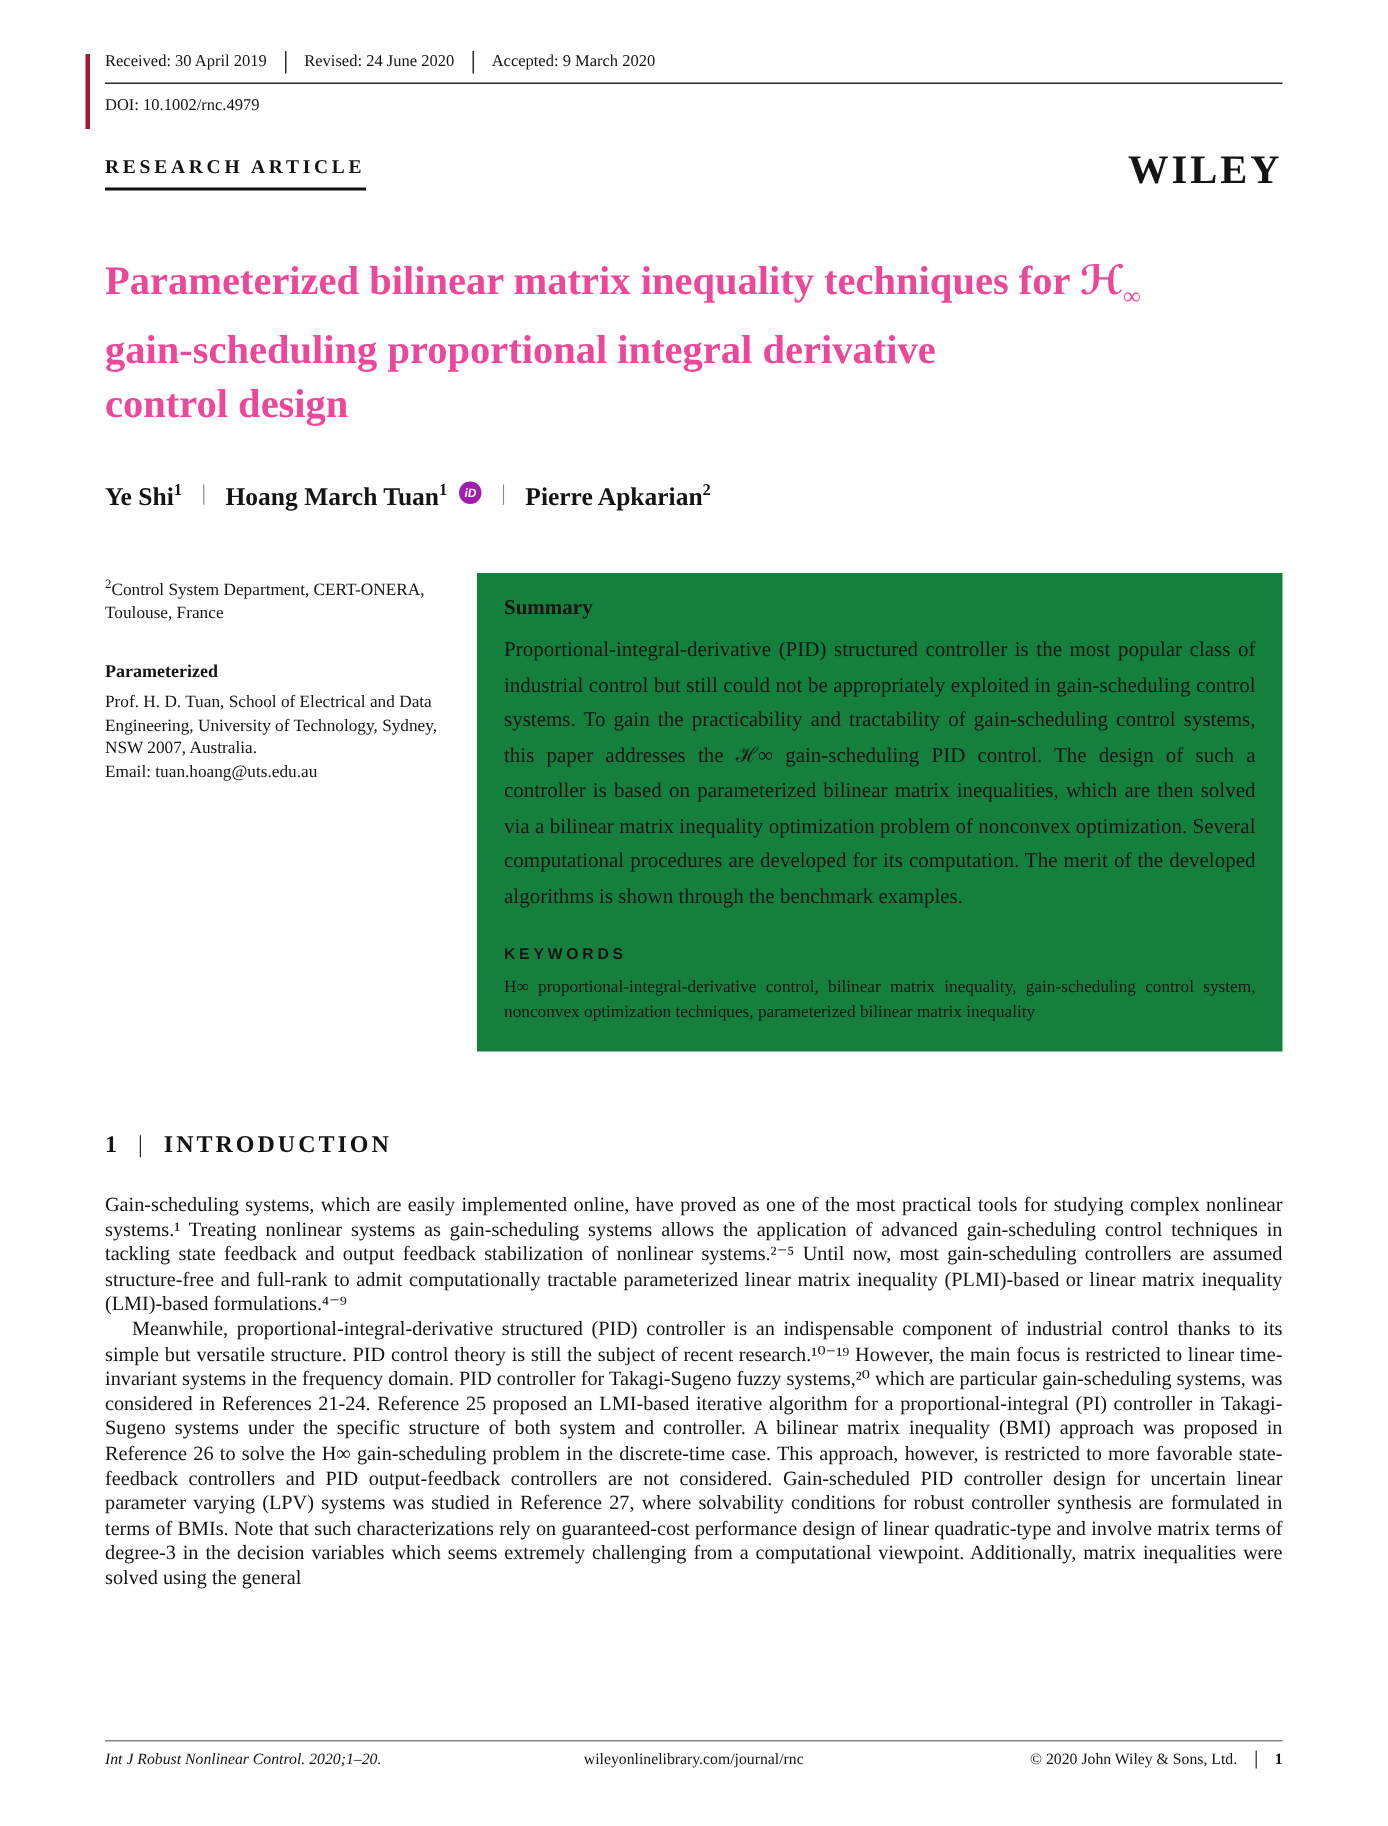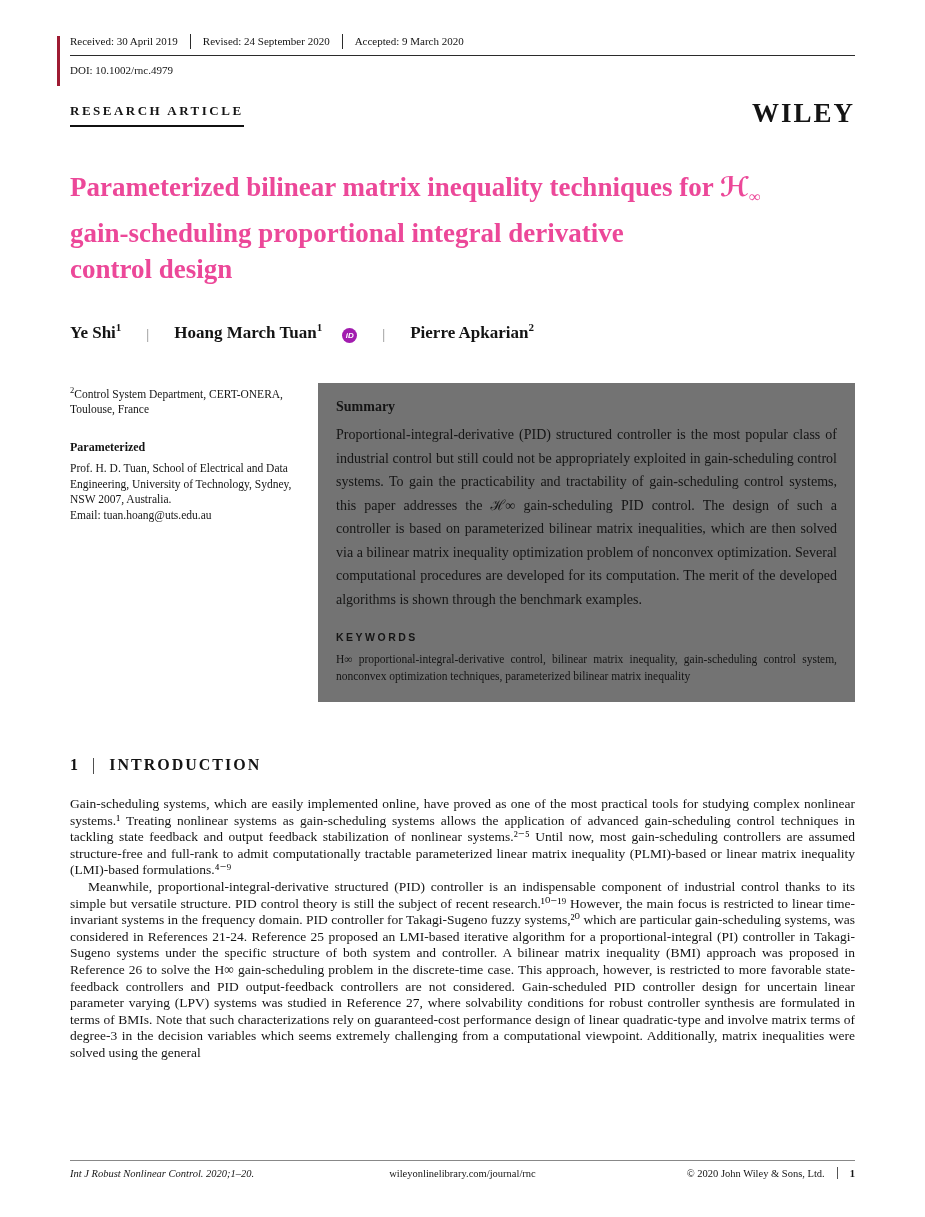--- a/index.html
+++ b/index.html
@@ -19,38 +19,38 @@
   .doi { font-size:11px; margin-top:8px; }
 
   .masthead { display:flex; justify-content:space-between; align-items:flex-end; margin-top:24px; }
   .article-type { font-size:13px; font-weight:bold; letter-spacing:2.5px; border-bottom:2px solid #111; padding-bottom:6px; }
   .publisher { font-size:27px; font-weight:bold; letter-spacing:2px; line-height:1; }
 
   .title { font-size:27px; line-height:36px; font-weight:bold; margin:42px 0 0 0; color:#ec4899; }
   .mathcal { font-family:"DejaVu Serif","DejaVu Sans",serif; }
   .mathsub { font-size:0.6em; }
 
-  .authors { margin-top:34px; font-size:17px; font-weight:bold; display:flex; align-items:flex-end;gap:12px; }
+  .authors { margin-top:34px; font-size:17px; font-weight:bold; display:flex; align-items:flex-start; }
   .author sup { font-size:11px; }
   .author-sep { color:#8a8a8a; font-weight:normal; font-size:15px; margin:0 13px; }
   .orcid {
     width:15px; height:15px; border-radius:50%; background:#a21caf; color:#fff;
     font-family:"Liberation Sans",sans-serif; font-size:8px; font-weight:bold; font-style:italic;
     display:inline-flex; align-items:center; justify-content:center; margin-left:8px; cursor:pointer;
   }
 
   .info-grid { display:flex; margin-top:40px; }
   .left-col { width:228px; margin-right:20px; font-size:11.5px; line-height:15.5px; }
   .affil { margin:0 0 13px 0; }
   .affil sup { font-size:8.5px; }
   .corr-label { font-weight:bold; font-size:12px; margin:22px 0 6px 0; }
   .corr-text { margin:0; }
   .corr-email { margin:0; }
 
-  .summary-box { flex:1; background:#737373; padding:14px 18px 18px 18px; }
+  .summary-box { flex:1; background:#15803d; padding:14px 18px 18px 18px; }
   .summary-heading { font-size:14px; margin:2px 0 8px 0; }
   .summary-body { font-size:14px; line-height:23.5px; text-align:justify; margin:0; }
   .keywords-heading { font-family:"Liberation Sans",sans-serif; font-size:10.5px; letter-spacing:2.5px; margin:20px 0 8px 0; font-weight:bold; }
   .keywords { font-size:11.5px; line-height:16.5px; text-align:justify; margin:0; }
 
   .section-heading { font-size:16px; font-weight:bold; margin:54px 0 0 0; }
   .sec-sep { margin:0 14px; font-weight:normal; color:#222; }
   .sec-title { letter-spacing:2px; }
 
   .body-para { font-size:13.5px; line-height:16.6px; text-align:justify; margin:22px 0 0 0; }
@@ -69,21 +69,21 @@
 </style>
 </head>
 <body>
 
 <div class="page">
   <div class="accent-bar"></div>
 
   <header>
     <div class="meta-row">
       <span class="meta-item">Received: 30 April 2019</span>
-      <span class="meta-item">Revised: 24 September 2020</span>
+      <span class="meta-item">Revised: 24 June 2020</span>
       <span class="meta-item">Accepted: 9 March 2020</span>
     </div>
     <div class="meta-rule"></div>
     <div class="doi">DOI: 10.1002/rnc.4979</div>
   </header>
 
   <div class="masthead">
     <span class="article-type">RESEARCH ARTICLE</span>
     <span class="publisher">WILEY</span>
   </div>

